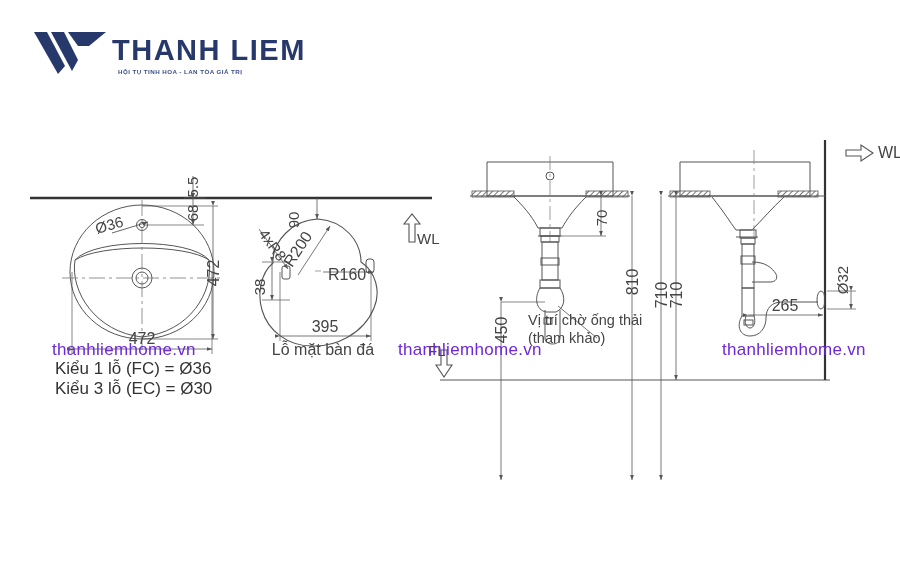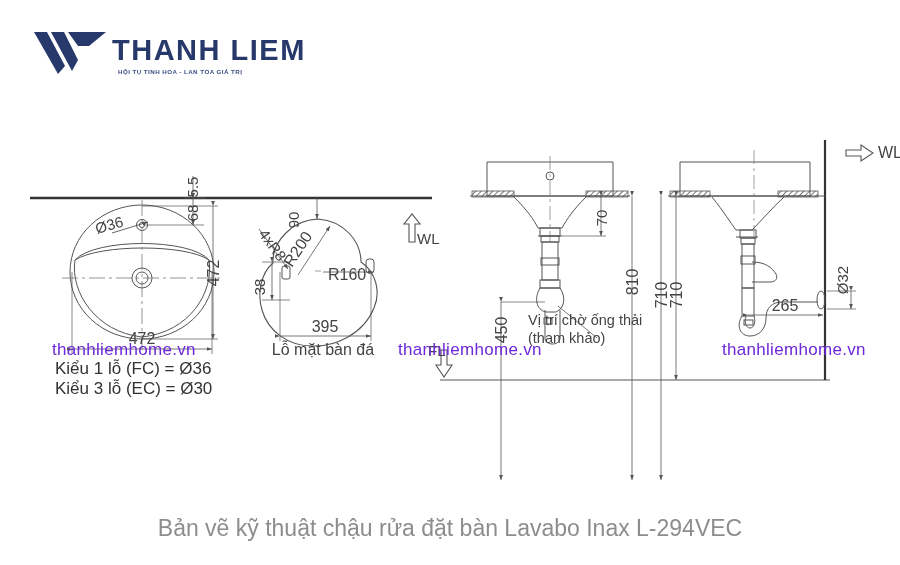--- a/index.html
+++ b/index.html
@@ -266,14 +266,13 @@
       <text x="55" y="364" font-size="17" fill="#333">Kiểu 1 lỗ (FC) = Ø36</text>
       <text x="55" y="384" font-size="17" fill="#333">Kiểu 3 lỗ (EC) = Ø30</text>
     </g>
   </svg>
 
   <div class="wm" style="left:52px;top:330px;">thanhliemhome.vn</div>
   <div class="wm" style="left:398px;top:330px;">thanhliemhome.vn</div>
   <div class="wm" style="left:722px;top:330px;">thanhliemhome.vn</div>
   <div class="wm" style="left:150px;top:448px;opacity:0;">thanhliemhome.vn</div>
 
-  <div id="caption">Bản vẽ kỹ thuật chậu rửa đặt bàn Lavabo Inax L-294VEC</div>
 </div>
 
 </body></html>

